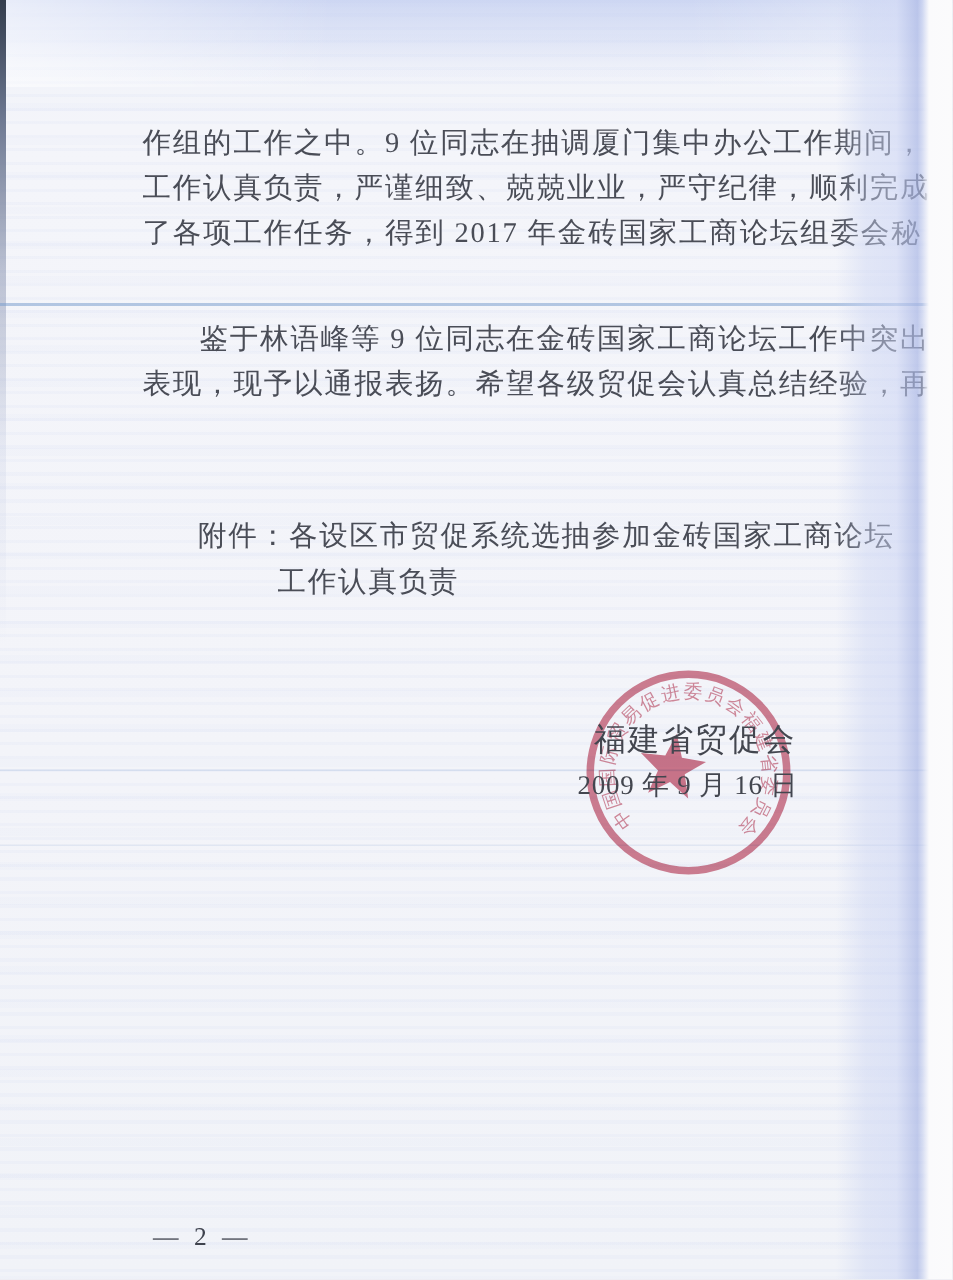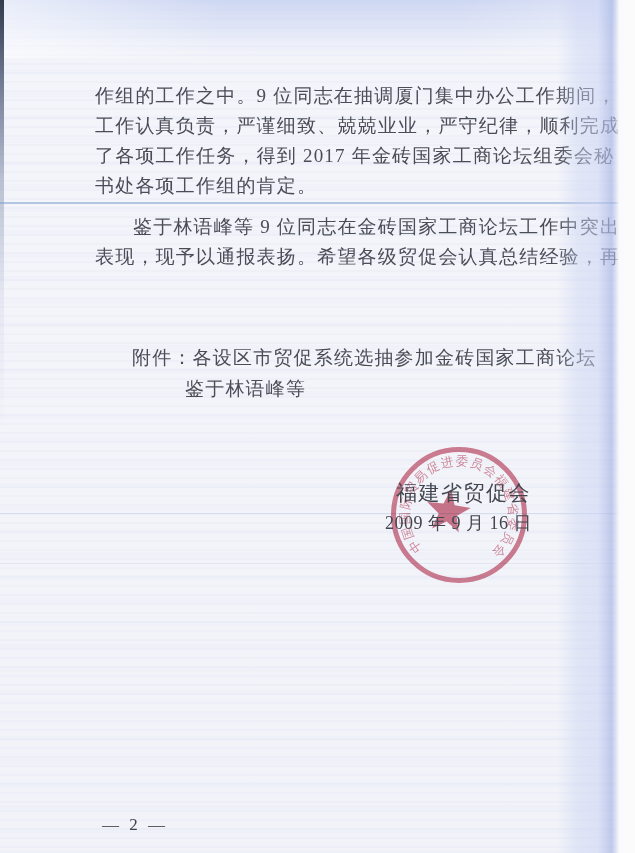--- a/index.html
+++ b/index.html
@@ -73,31 +73,30 @@
   <div class="band-top"></div>
   <div class="edge-left"></div>
   <div class="hairline strong"></div>
   <div class="hairline faint1"></div>
   <div class="hairline faint2"></div>
 
   <div class="bodytext p1">
     <div>作组的工作之中。9 位同志在抽调厦门集中办公工作期间，</div>
     <div>工作认真负责，严谨细致、兢兢业业，严守纪律，顺利完成</div>
     <div>了各项工作任务，得到 2017 年金砖国家工商论坛组委会秘</div>
-    <div>书处各项工作组的肯定。</div>
   </div>
 
   <div class="bodytext p2">
     <div class="indent">鉴于林语峰等 9 位同志在金砖国家工商论坛工作中突出</div>
     <div>表现，现予以通报表扬。希望各级贸促会认真总结经验，再</div>
   </div>
 
   <div class="attach">
     <div><span>附件：</span><span>各设区市贸促系统选抽参加金砖国家工商论坛</span></div>
-    <div class="cont">鉴于林语峰等</div>
+    <div class="cont">工作认真负责</div>
   </div>
 
   <svg class="seal" viewBox="0 0 146 146" xmlns="http://www.w3.org/2000/svg">
     <circle cx="73" cy="73" r="65.5" fill="none" stroke-width="5" opacity="0.8" stroke="#c4546b"></circle>
     <g transform="rotate(8 62 70)">
       <polygon points="62,47 67.6,62.3 83.9,62.9 71,72.9 75.5,88.6 62,79.5 48.5,88.6 53,72.9 40.1,62.9 56.4,62.3" opacity="0.85" fill="#c4546b"></polygon>
     </g>
     <defs>
       <path id="sealTextArc" d="M 37.6,108.4 A 50,50 0 1 1 108.4,108.4" fill="none"></path>
     </defs>

